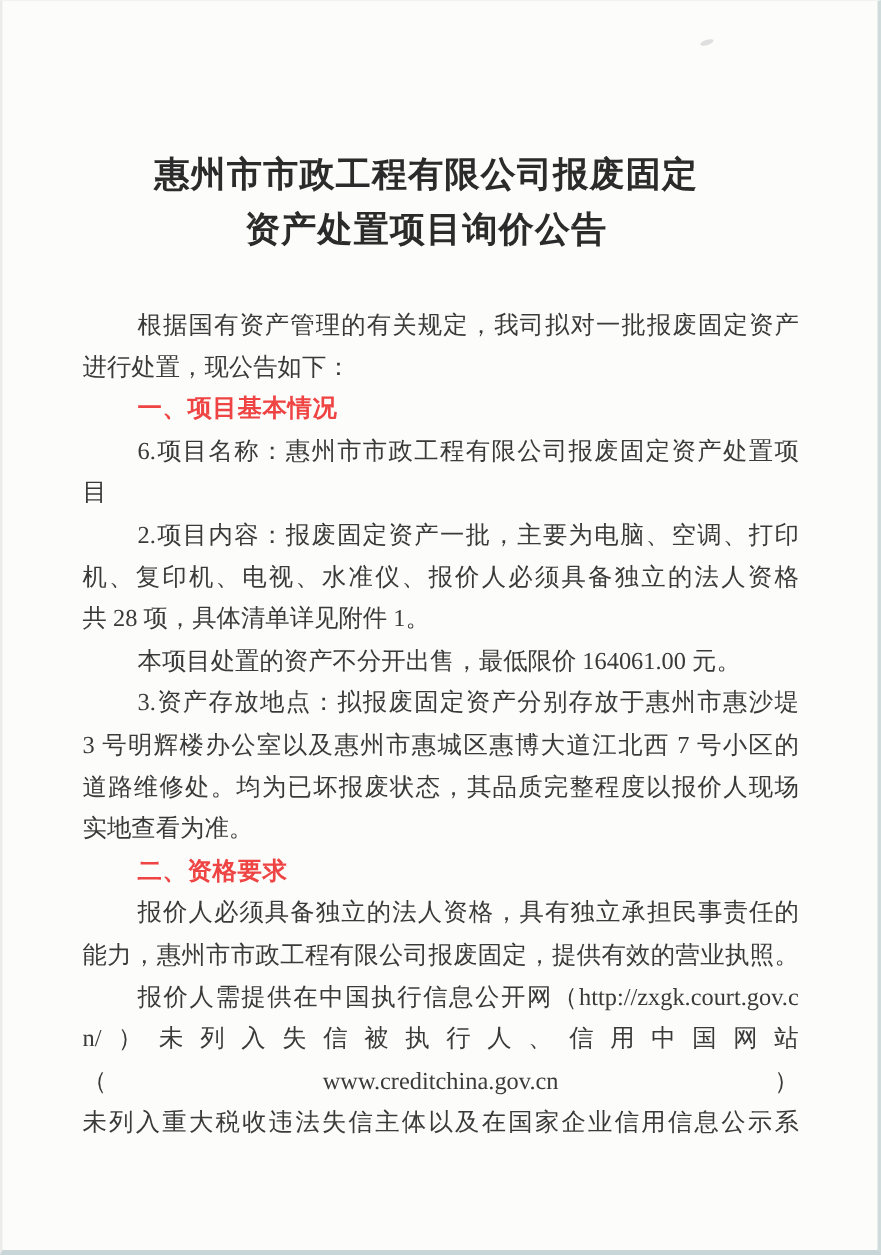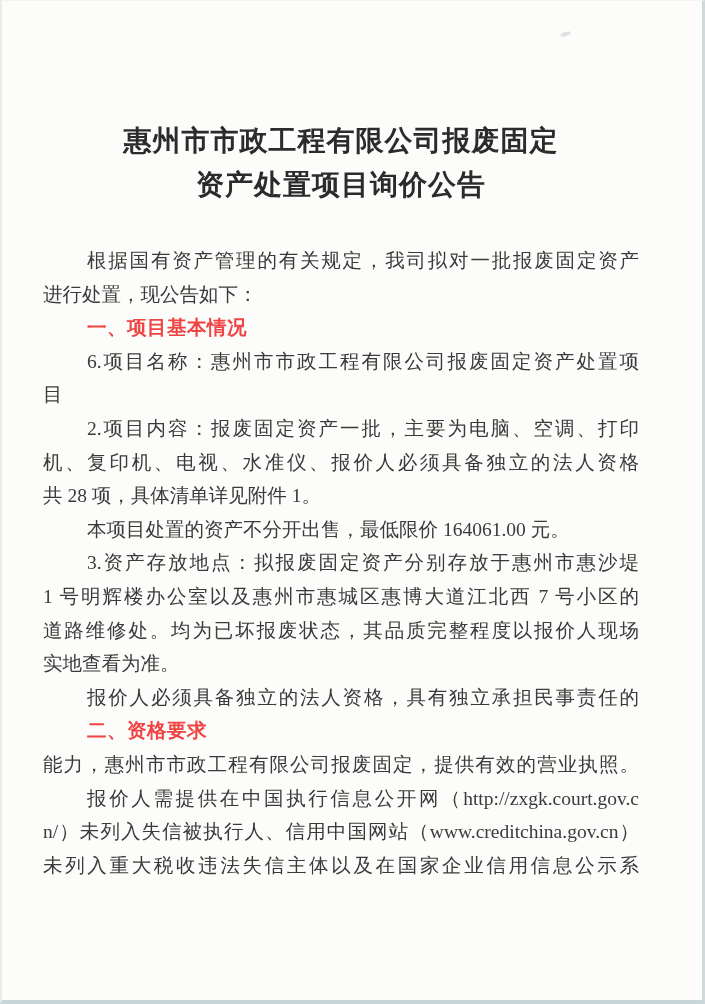--- a/index.html
+++ b/index.html
@@ -33,20 +33,21 @@
     letter-spacing: 1px;
     color: #2b2b2b;
   }
   .doc-title .title-line {
     display: block;
   }
   .doc-body {
     margin-top: 37px;
     font-size: 19.5px;
     line-height: 33.6px;
+    margin-left: 23px;
   }
   .line {
     min-height: 33.6px;
     white-space: normal;
   }
   .line.indent {
     text-indent: 44px;
   }
   .line.justify {
     text-align: justify;
@@ -84,24 +85,24 @@
         <div class="line indent justify">根据国有资产管理的有关规定，我司拟对一批报废固定资产</div>
         <div class="line">进行处置，现公告如下：</div>
         <div class="line heading indent">一、项目基本情况</div>
         <div class="line indent justify">6.项目名称：惠州市市政工程有限公司报废固定资产处置项</div>
         <div class="line">目</div>
         <div class="line indent justify">2.项目内容：报废固定资产一批，主要为电脑、空调、打印</div>
         <div class="line justify">机、复印机、电视、水准仪、报价人必须具备独立的法人资格</div>
         <div class="line">共 28 项，具体清单详见附件 1。</div>
         <div class="line indent">本项目处置的资产不分开出售，最低限价 164061.00 元。</div>
         <div class="line indent justify">3.资产存放地点：拟报废固定资产分别存放于惠州市惠沙堤</div>
-        <div class="line justify">1 号明辉楼办公室以及惠州市惠城区惠博大道江北西 7 号小区的</div>
+        <div class="line justify">3 号明辉楼办公室以及惠州市惠城区惠博大道江北西 7 号小区的</div>
         <div class="line justify">道路维修处。均为已坏报废状态，其品质完整程度以报价人现场</div>
         <div class="line">实地查看为准。</div>
+        <div class="line heading indent">二、资格要求</div>
         <div class="line indent justify">报价人必须具备独立的法人资格，具有独立承担民事责任的</div>
-        <div class="line heading indent">二、资格要求</div>
         <div class="line justify">能力，惠州市市政工程有限公司报废固定，提供有效的营业执照。</div>
         <div class="line indent justify">报价人需提供在中国执行信息公开网（http://zxgk.court.gov.c</div>
         <div class="line justify">n/）未列入失信被执行人、信用中国网站（www.creditchina.gov.cn）</div>
         <div class="line justify">未列入重大税收违法失信主体以及在国家企业信用信息公示系</div>
       </div>
   </div>
 </div>
 
 </body></html>

